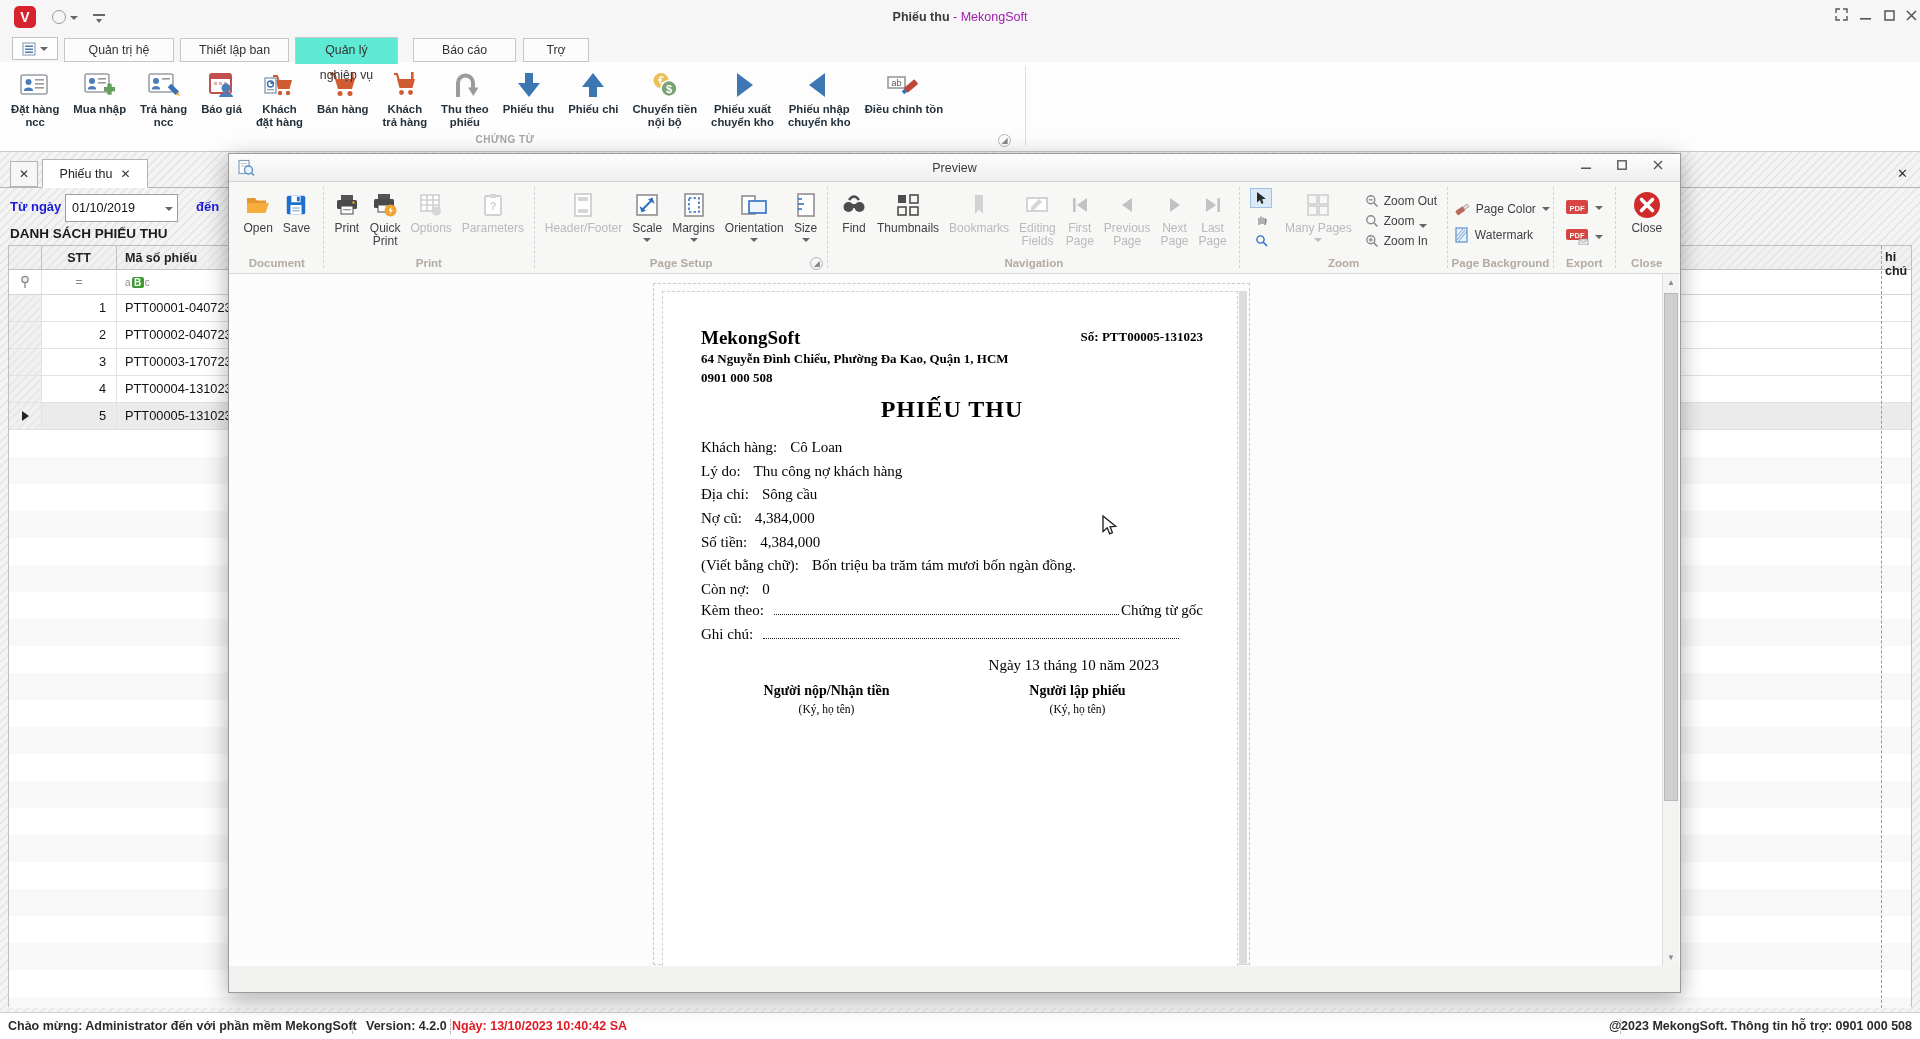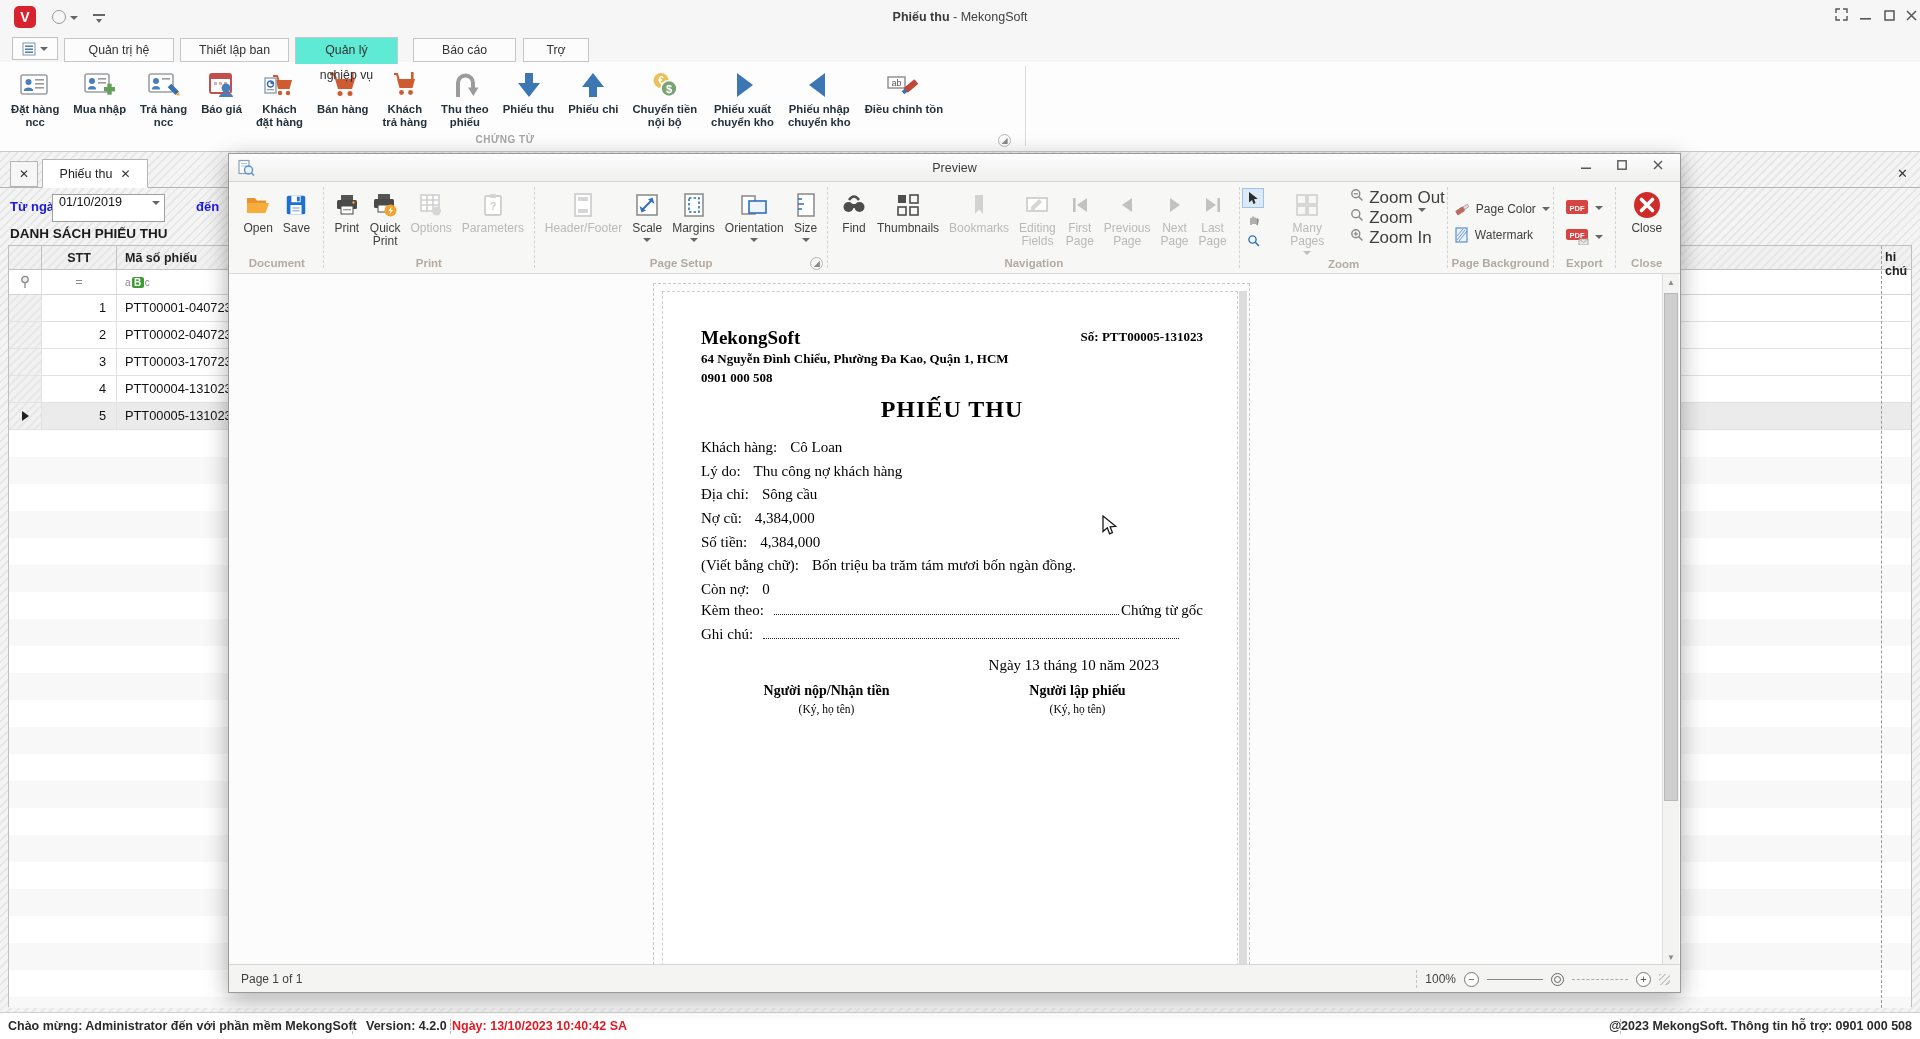--- a/index.html
+++ b/index.html
@@ -11,21 +11,21 @@
   .hatch-light{background-color:#f1f1f1;background-image:repeating-linear-gradient(135deg,rgba(0,0,0,.04) 0 2px,transparent 2px 6px)}
 
   
   .titlebar{position:absolute;left:0;top:0;width:1920px;height:35px;background:#f6f6f6}
   .vlogo{position:absolute;left:14px;top:6px;width:22px;height:22px;border-radius:5px;background:#d6232e;color:#fff;font-weight:bold;font-size:14px;text-align:center;line-height:22px}
   .qat-circle{position:absolute;left:52px;top:10px;width:14px;height:14px;border:1.5px solid #9a9a9a;border-radius:50%}
   .qat-caret{position:absolute;left:70px;top:16px}
   .qat-custom{position:absolute;left:92px;top:11px;color:#555;font-size:12px}
   .win-title{position:absolute;left:0;top:0;width:100%;height:35px;text-align:center;line-height:35px;font-size:12.5px}
   .win-title .t1{font-weight:bold;color:#3a3a3a}
-  .win-title .t2{color:#404040}
+  .win-title .t2{color:#a21caf}
   .winbtn{position:absolute;top:8px;width:22px;height:18px;color:#555;text-align:center;line-height:17px;font-size:13px}
   .caret{display:inline-block;width:0;height:0;border-left:4px solid transparent;border-right:4px solid transparent;border-top:4px solid #666;vertical-align:middle}
   .caret.dis{border-top-color:#bdbdbd}
 
   
   .tabrow{position:absolute;left:0;top:35px;width:1920px;height:27px;background:#f6f6f6}
   .appmenu{position:absolute;left:12px;top:2px;width:46px;height:23px;background:#fdfdfd;border:1px solid #c2c2c2;display:flex;align-items:center;justify-content:center;gap:4px}
   .rtab{position:absolute;top:3px;height:24px;background:#fcfcfc;border:1px solid #c6c6c6;color:#333;font-size:12.3px;text-align:center;line-height:22px;padding:0 12px}
   .rtab.active{top:2px;height:27px;background:#5eead4;border-bottom:none;line-height:25px;z-index:2}
 
@@ -41,21 +41,21 @@
 
   
   .work{position:absolute;left:0;top:152px;width:1920px;height:860px}
   .doc-tabstrip{position:absolute;left:0;top:6px;width:1920px;height:30px;border-bottom:1px solid #b5b5b5}
   .closebox{position:absolute;left:10px;top:3px;width:28px;height:26px;border:1px solid #b5b5b5;background:#f6f6f6;text-align:center;line-height:24px;color:#333;font-size:12px;font-weight:bold}
   .doctab{position:absolute;left:42px;top:1px;width:106px;height:29px;background:#fff;border:1px solid #b5b5b5;border-bottom:1px solid #fff;display:flex;align-items:center;justify-content:center;gap:8px;font-size:12.5px;color:#222}
   .doctab .x{font-weight:bold;font-size:12px;color:#333}
   .strip-close{position:absolute;left:1897px;top:8px;font-weight:bold;color:#333;font-size:13px}
 
   .filter-label{color:#1b1bd6;font-weight:bold;font-size:13px}
-  .datebox{position:absolute;left:52px;top:42px;width:113px;height:28px;background:#fff;border:1px solid #9f9f9f;display:flex;align-items:flex-start}
+  .datebox{position:absolute;left:65px;top:42px;width:113px;height:28px;background:#fff;border:1px solid #9f9f9f;display:flex;align-items:center}
   .datebox .dval{flex:1;padding-left:6px;font-size:12.6px;color:#111}
   .datebox .dbtn{width:17px;text-align:center}
   .list-title{position:absolute;left:10px;top:74px;font-size:13.5px;font-weight:bold;color:#1a1a1a}
 
   
   .grid{position:absolute;left:8px;top:93px;width:1904px;height:762px;background:#fff;border:1px solid #bfbfbf;border-bottom:none}
   .g-head{position:absolute;left:0;top:0;width:100%;height:24px;border-bottom:1px solid #c2c2c2;display:flex}
   .g-head .hc{border-right:1px solid #c2c2c2;font-weight:bold;color:#222;font-size:12.5px;display:flex;align-items:center}
   .g-filter{position:absolute;left:0;top:24px;width:100%;height:25px;border-bottom:1px solid #d5d5d5;background:#fff;display:flex}
   .g-filter .fc{border-right:1px solid #e0e0e0;display:flex;align-items:center}
@@ -79,21 +79,21 @@
 
   .tbar{position:absolute;left:0;top:28px;width:100%;height:92px;background:#f7f7f6;border-bottom:1px solid #d8d8d8;display:flex;align-items:stretch;padding:0 4px}
   .tsep{width:0;border-left:1px dashed #d3d3d3;margin:5px 2px}
   .tgroup{display:flex;flex-direction:column}
   .tg-body{flex:1;display:flex;justify-content:center;align-items:flex-start;padding-top:5px}
   .tg-label{text-align:center;color:#b3aba1;font-weight:bold;font-size:11.5px;padding-bottom:4px;position:relative}
   .tbtn{display:flex;flex-direction:column;align-items:center;padding:3px 5px;font-size:12px;color:#3f3f3f;line-height:13px;text-align:center}
   .tbtn .ticon{height:30px;display:flex;align-items:center;justify-content:center;margin-bottom:2px}
   .tbtn.dis{color:#b9b9b9}
   .launcher{position:absolute;right:2px;bottom:3px;width:13px;height:13px;border:1px solid #b5b5b5;border-radius:50%;color:#8a8a8a;font-size:8px;line-height:11px;text-align:center}
-  .zrow{display:flex;align-items:flex-start;gap:5px;height:20px;font-size:17px;color:#3f3f3f;white-space:nowrap}
+  .zrow{display:flex;align-items:flex-end;gap:5px;height:20px;font-size:12px;color:#3f3f3f;white-space:nowrap}
   .ztool{width:22px;height:20px;display:flex;align-items:center;justify-content:center;border:1px solid transparent}
   .ztool.sel{background:#dceaf7;border-color:#9fc3e7}
   .pbrow{display:flex;align-items:center;gap:6px;height:24px;font-size:12px;color:#3f3f3f;white-space:nowrap}
 
   .dlg-content{position:absolute;left:0;top:120px;width:100%;height:692px;background:#fcfcfc;overflow:hidden}
   .page-outer{position:absolute;left:424px;top:9px;width:597px;height:682px;border:1px dashed #c9c9c9}
   .page{position:absolute;left:433px;top:17px;width:576px;height:800px;background:#fff;border:1px dashed #cfcfcf;font-family:"Liberation Serif","DejaVu Serif",serif;color:#000}
   .page-shadow{position:absolute;left:1010px;top:17px;width:8px;height:674px;background:#dcdcdc}
   .pg-in{padding:34px 34px 0 38px}
   .pg-head{display:flex;justify-content:space-between}
@@ -859,33 +859,20 @@
           </div>
         </div>
       </div>
       <div class="vscroll">
         <div class="varrow" style="top:0">▲</div>
         <div class="vthumb"></div>
         <div class="varrow" style="bottom:0">▼</div>
       </div>
     </div>
 
-    <div class="dlg-status">
-      <span style="margin-left:12px">Page 1 of 1</span>
-      <div class="zoomctl">
-        <div style="height:18px;border-left:1px dashed #c2c2c2"></div>
-        <span>100%</span>
-        <div class="zc-btn">−</div>
-        <div class="zc-line"></div>
-        <div class="zc-knob"></div>
-        <div class="zc-dash"></div>
-        <div class="zc-btn">+</div>
-        <div class="grip"></div>
-      </div>
-    </div>
   </div>
 
   <div class="cursor">
     <svg width="20" height="22" viewBox="0 0 20 22">
         <path d="M3 1 V16.5 L7.3 12.8 9.6 18.8 12.4 17.6 10.1 11.8 15.7 11.3 Z" fill="#fff" stroke="#1a1a1a" stroke-width="1.3"></path>
       </svg>
   </div>
 
   <div class="statusbar">
     <div class="sb-item" style="left:8px">Chào mừng: Administrator đến với phần mềm MekongSoft</div>

